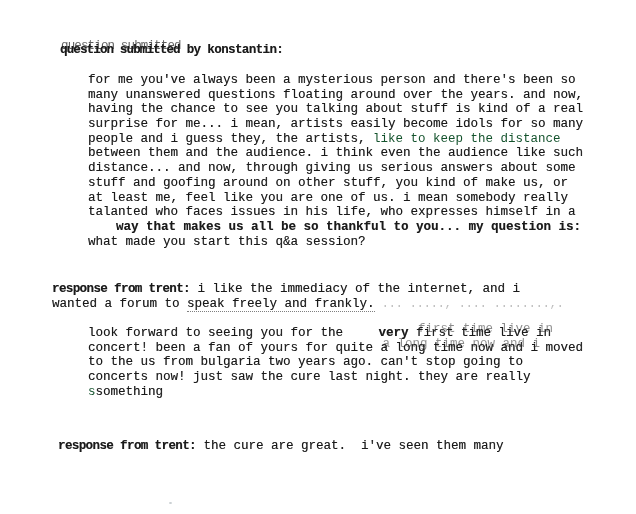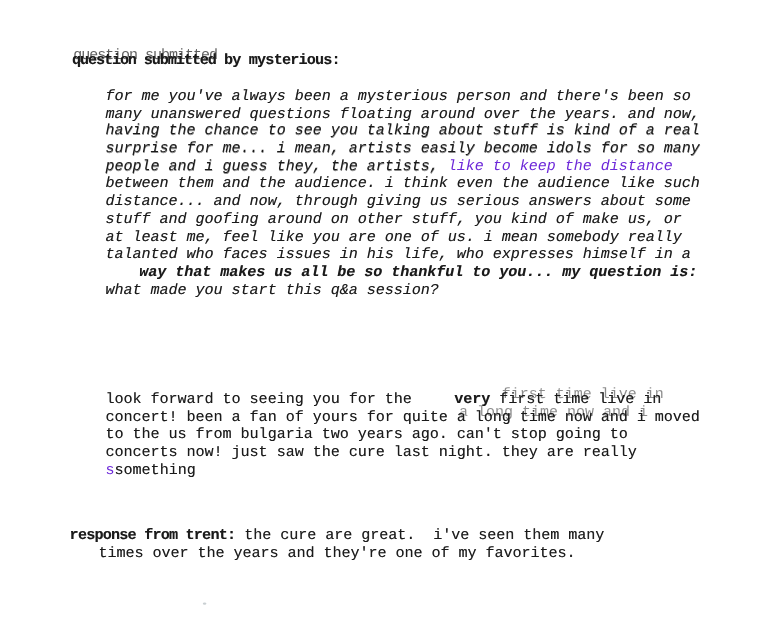--- a/index.html
+++ b/index.html
@@ -20,30 +20,30 @@
     text-shadow: 0.2px 0.2px 0.45px rgba(25,25,25,0.5);
   }
   .blk {
     position: absolute;
     white-space: pre;
   }
   .line { height: 14.7px; }
 
   
   .blk-header { top: 43px;  left: 60px; }
-  .blk-q1     { top: 73px;  left: 88px; font-style: italic; }
+  .blk-q1     { top: 73px;  left: 88px; }
   .blk-r1     { top: 282px; left: 52px; }
   .blk-q2     { top: 326px; left: 88px; }
   .blk-r2     { top: 439px; left: 58px; text-align: center; }
 
   
   .plain  { }
   .bold   { font-weight: bold; margin-left: 28px; }
   .label  { font-weight: bold; letter-spacing: -0.6px; }
-  .faint  { color: #6d28d9; text-shadow: none; }
+  .faint  { color: #14532d; text-shadow: none; }
   .dotted { border-bottom: 1px dotted rgba(0,0,0,0.5); }
   .carbon { opacity: 0.28; text-shadow: none; letter-spacing: -0.5px; }
 
   
   .dbl { position: relative; display: inline-block; }
   .dbl .ghost {
     position: absolute;
     left: 2px; top: -4px;
     opacity: 0.5;
     text-shadow: none;
@@ -58,17 +58,18 @@
     background: #c9cfd2;
     border-radius: 50%;
   }
   .speck-1 { left: 169px; top: 502px; width: 3px; height: 2px; }
 </style>
 </head>
 <body>
 
 <div class="page">
   <div class="speck speck-1"></div>
-<div class="blk blk-header"><div class="line"><span class="dbl dblh"><span class="ghost">question submitted</span><span class="main">question submitted</span></span><span class="label"> by mysterious:</span></div></div>
+<div class="blk blk-header"><div class="line"><span class="dbl dblh"><span class="ghost">question submitted</span><span class="main">question submitted</span></span><span class="label"> by konstantin:</span></div></div>
     <div class="blk blk-q1"><div class="line"><span class="plain">for me you've always been a mysterious person and there's been so</span></div><div class="line"><span class="plain">many unanswered questions floating around over the years. and now,</span></div><div class="line"><span class="plain">having the chance to see you talking about stuff is kind of a real</span></div><div class="line"><span class="plain">surprise for me... i mean, artists easily become idols for so many</span></div><div class="line"><span class="plain">people and i guess they, the artists, </span><span class="faint">like to keep the distance</span></div><div class="line"><span class="plain">between them and the audience. i think even the audience like such</span></div><div class="line"><span class="plain">distance... and now, through giving us serious answers about some</span></div><div class="line"><span class="plain">stuff and goofing around on other stuff, you kind of make us, or</span></div><div class="line"><span class="plain">at least me, feel like you are one of us. i mean somebody really</span></div><div class="line"><span class="plain">talanted who faces issues in his life, who expresses himself in a</span></div><div class="line"><span class="bold">way that makes us all be so thankful to you... my question is:</span></div><div class="line"><span class="plain">what made you start this q&amp;a session?</span></div></div>
+    <div class="blk blk-r1"><div class="line"><span class="label">response from trent:</span><span class="plain"> i like the immediacy of the internet, and i</span></div><div class="line"><span class="plain">wanted a forum to </span><span class="dotted">speak freely and frankly.</span><span class="carbon"> ... ....., .... ........,.</span></div></div>
     <div class="blk blk-q2"><div class="line"><span class="plain">look forward to seeing you for the </span><span class="bold">very </span><span class="dbl dbl"><span class="ghost">first time live in</span><span class="main">first time live in</span></span></div><div class="line"><span class="plain">concert! been a fan of yours for quite </span><span class="dbl dbl"><span class="ghost">a long time now and i</span><span class="main">a long time now and i</span></span><span class="plain"> moved</span></div><div class="line"><span class="plain">to the us from bulgaria two years ago. can't stop going to</span></div><div class="line"><span class="plain">concerts now! just saw the cure last night. they are really</span></div><div class="line"><span class="faint">s</span><span class="plain">something</span></div></div>
-    <div class="blk blk-r2"><div class="line"><span class="label">response from trent:</span><span class="plain"> the cure are great.  i've seen them many</span></div><div class="line"><span class="plain">times over the years and they're one of my favorites.</span></div></div>
+    <div class="blk blk-r2"><div class="line"><span class="label">response from trent:</span><span class="plain"> the cure are great.  i've seen them many</span></div></div>
   </div>
 
 </body></html>

